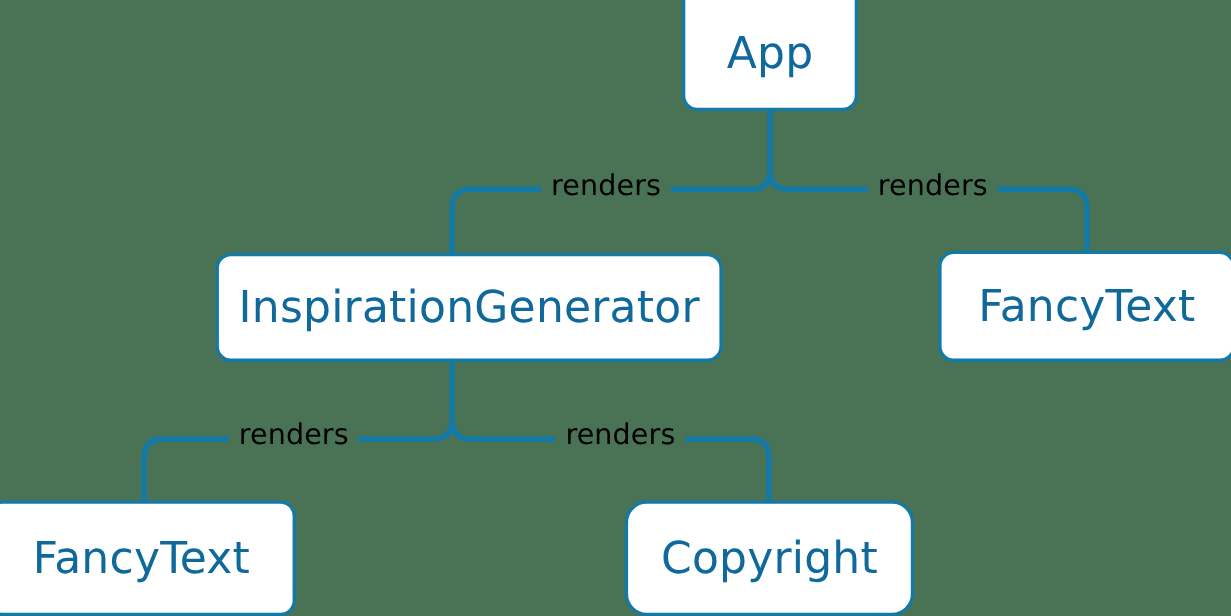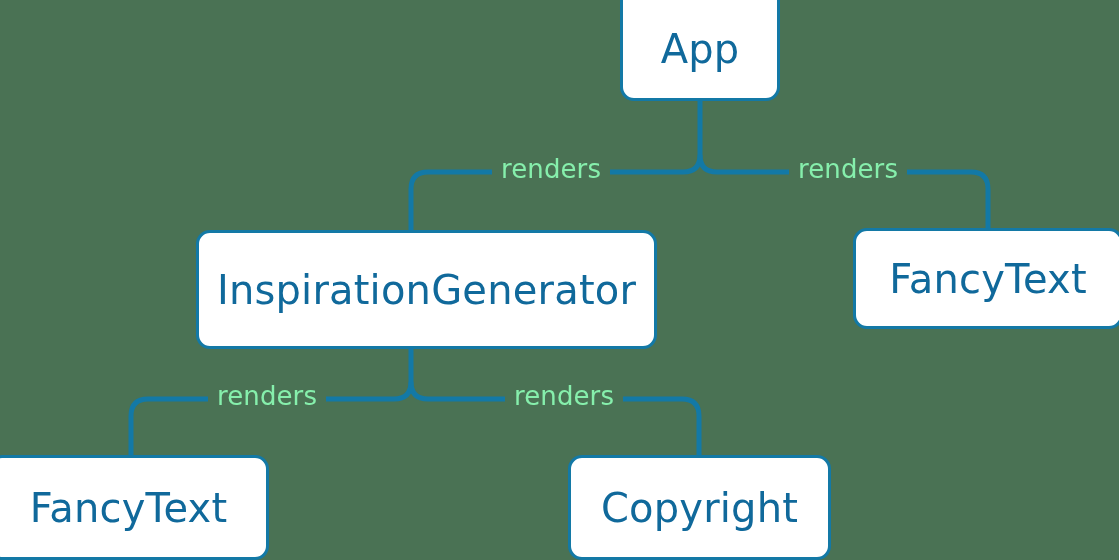--- a/index.html
+++ b/index.html
@@ -47,44 +47,45 @@
     top: -4px;
     width: 160px;
     height: 105px;
     border-top-left-radius: 0;
     border-top-right-radius: 0;
   }
   .node-inspiration {
     left: 196px;
     top: 230px;
     width: 461px;
-    height: 119px;
+    height: 99px;
   }
   .node-fancytext-right {
     left: 853px;
     top: 228px;
     width: 270px;
     height: 101px;
   }
   .node-fancytext-bottom {
     left: -12px;
     top: 455px;
     width: 281px;
     height: 105px;
     border-bottom-left-radius: 14px;
   }
   .node-copyright {
     left: 568px;
     top: 455px;
     width: 263px;
     height: 105px;
+    border-radius: 20px;
   }
   .edge-label {
     position: absolute;
-    color: #86efac;
+    color: #000000;
     font-size: 26px;
     font-weight: 400;
     letter-spacing: 0.1px;
     white-space: nowrap;
     z-index: 3;
     background: #4a7254;
     padding: 0 9px;
     line-height: 1;
   }
   .lbl-app-left   { left: 492px; top: 156px; }

